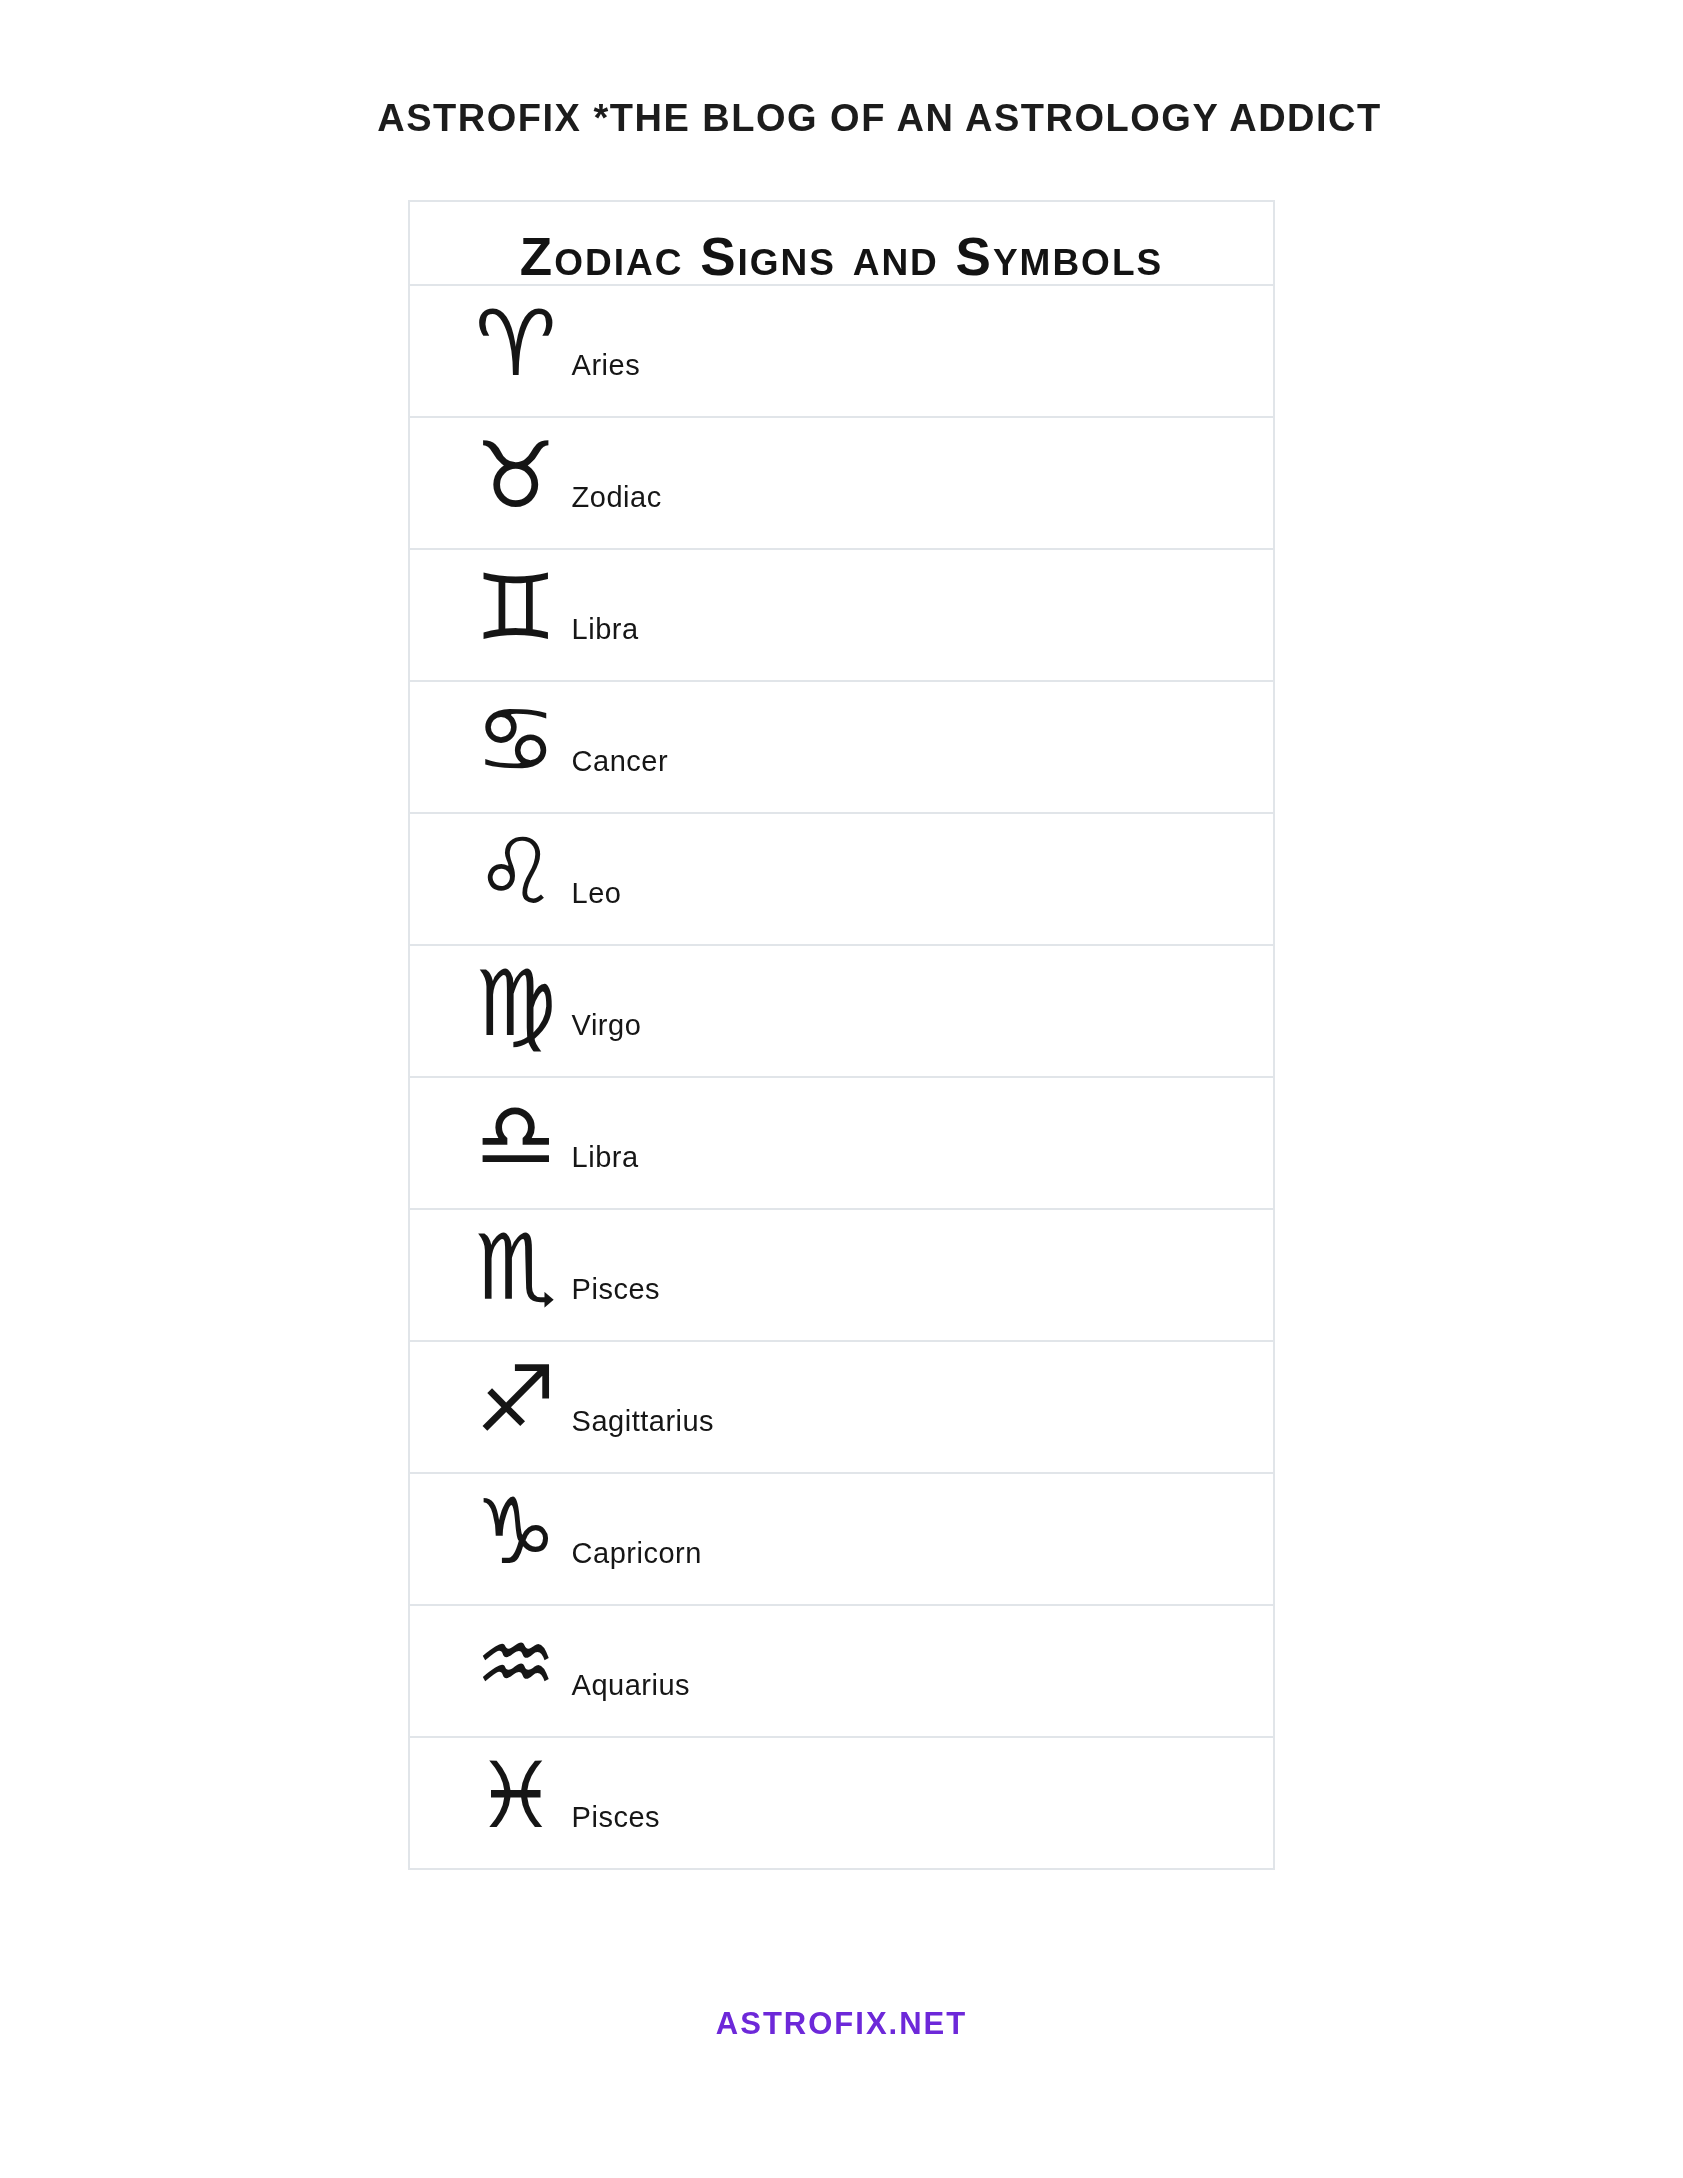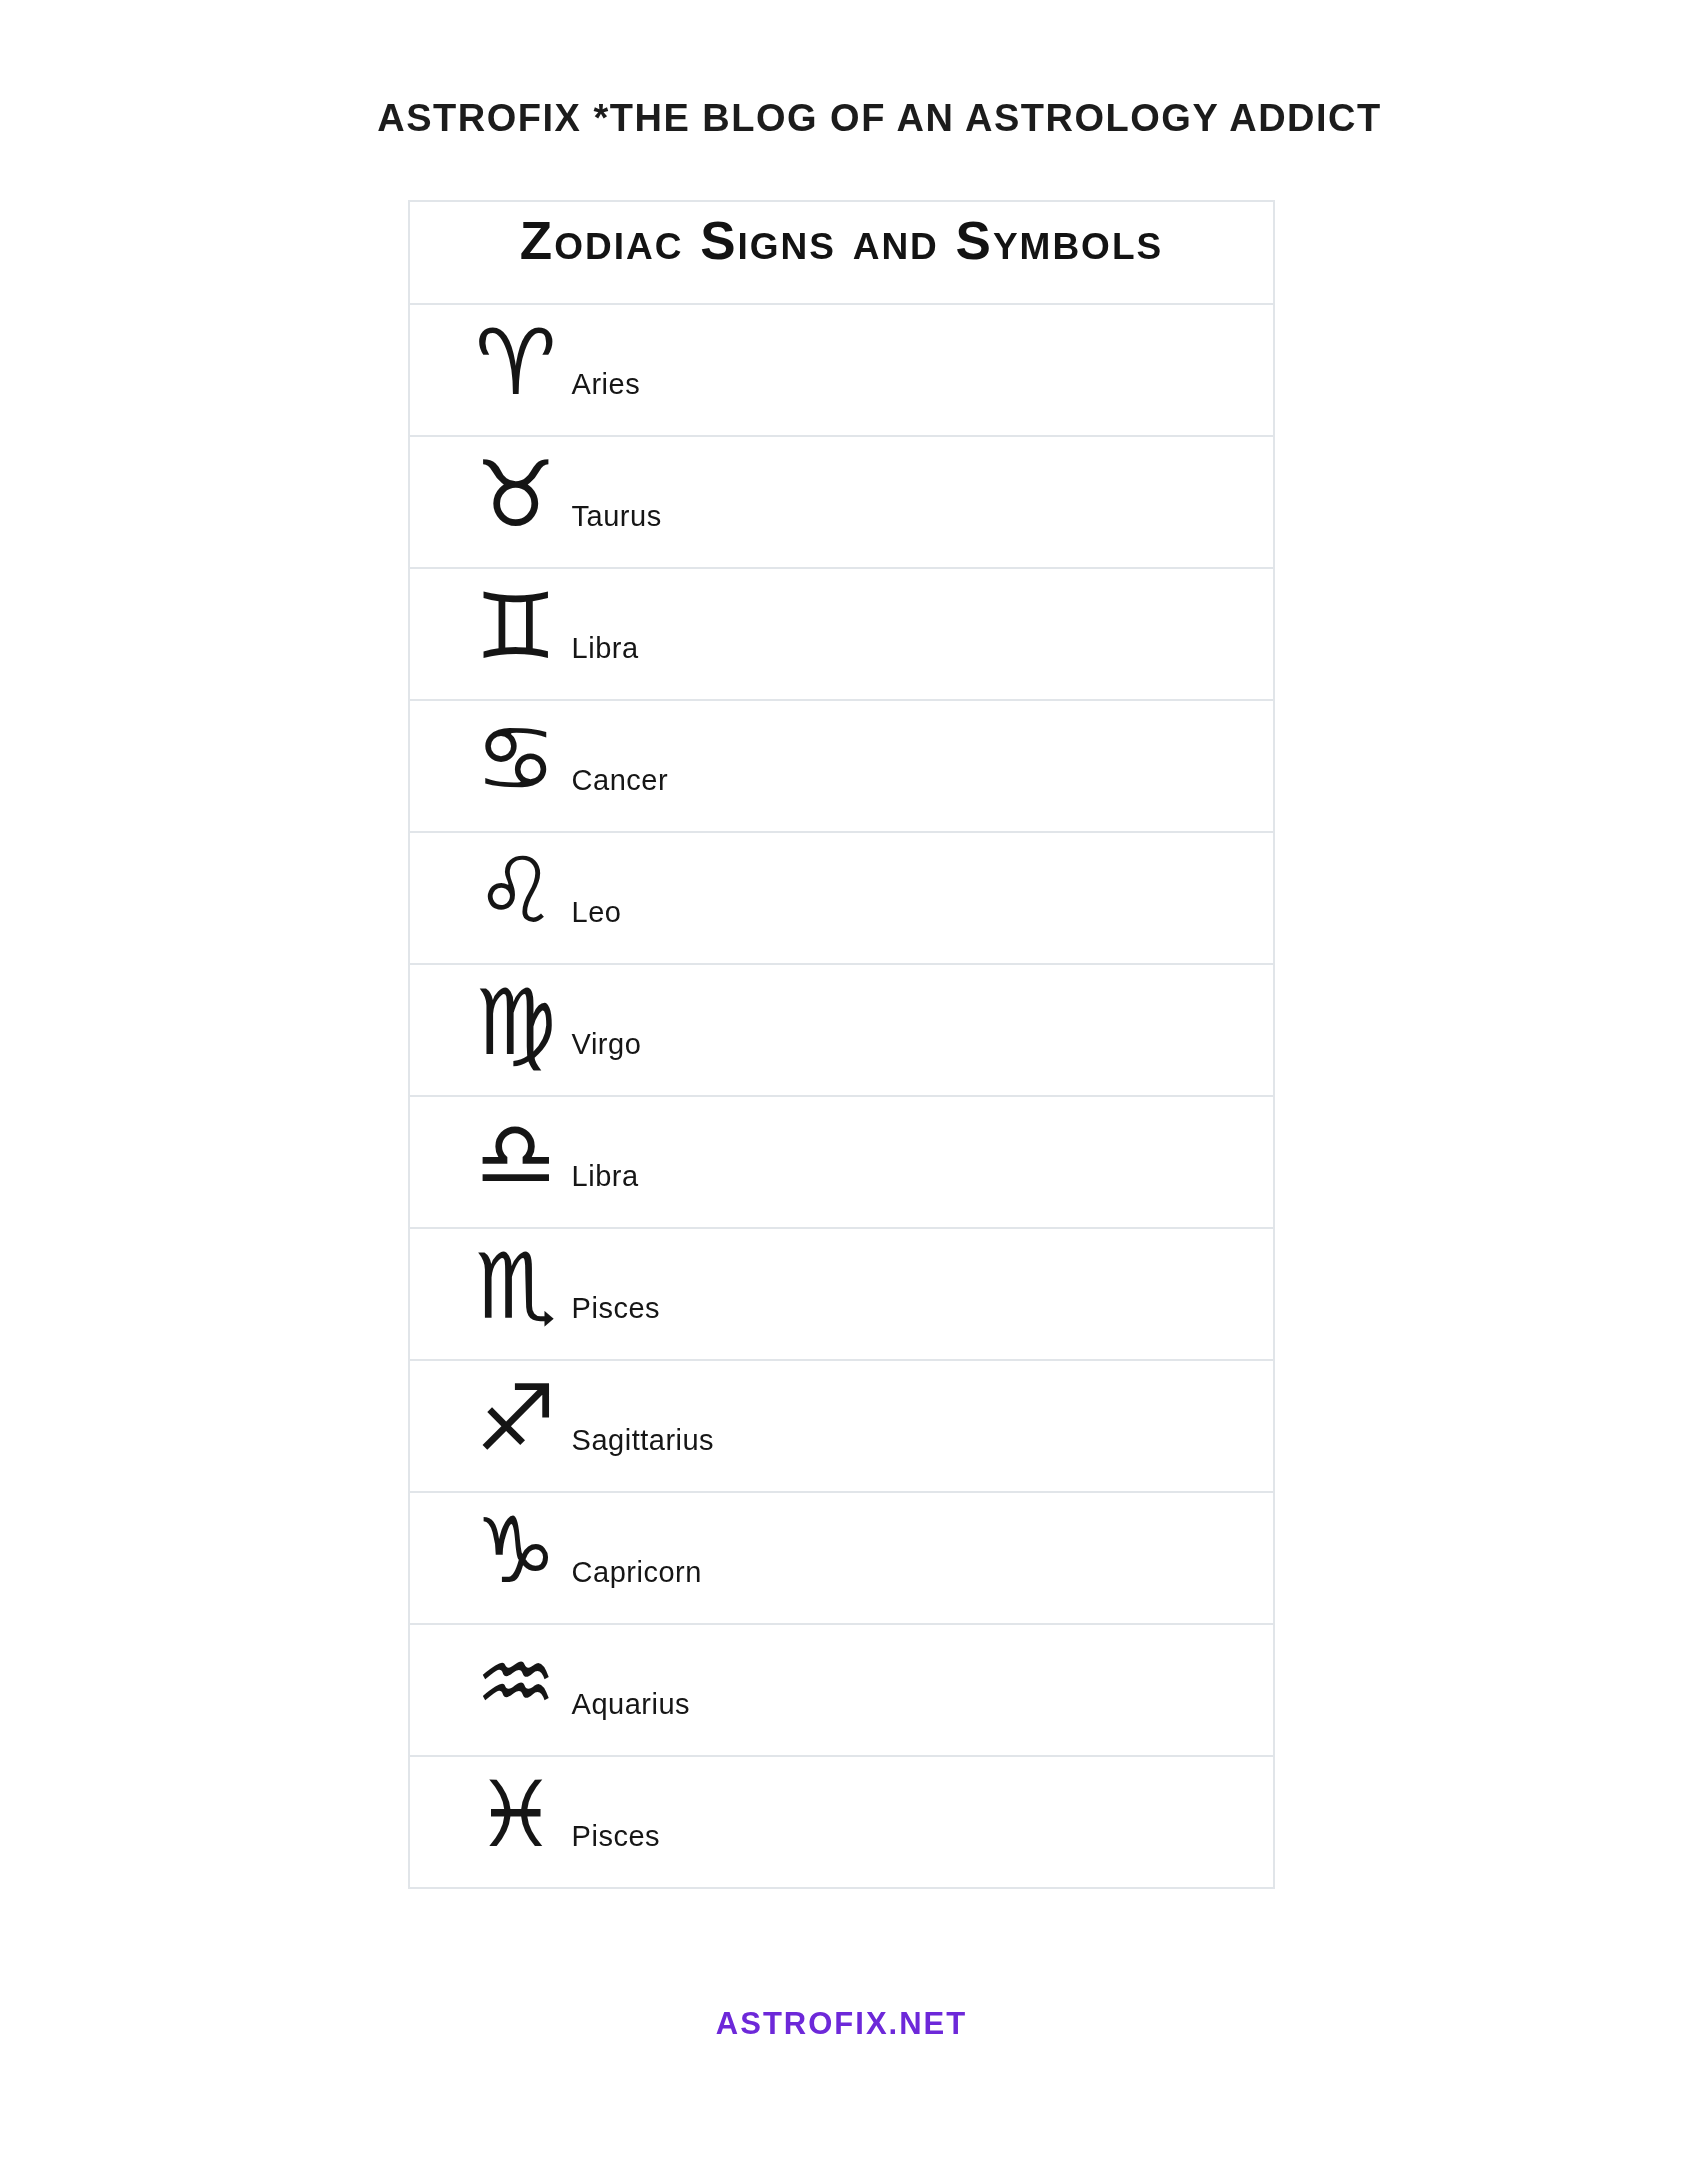--- a/index.html
+++ b/index.html
@@ -33,24 +33,24 @@
     left: 408px;
     top: 200px;
     width: 867px;
     box-sizing: border-box;
     border: 2px solid #e1e5e9;
     background: #ffffff;
   }
 
   .table-title-row {
     box-sizing: border-box;
-    height: 103px;
+    height: 84px;
     border-bottom: 2px solid #e1e5e9;
     text-align: center;
-    padding-top: 8px;
+    padding-top: 24px;
   }
   .table-title {
     font-variant: small-caps;
     font-size: 53px;
     font-weight: 700;
     letter-spacing: 2px;
     color: #131313;
   }
 
   .zodiac-row {
@@ -108,21 +108,21 @@
     <span class="table-title">Zodiac Signs and Symbols</span>
   </div>
 
   <div class="zodiac-row">
     <span class="zodiac-symbol">♈</span>
     <span class="zodiac-label">Aries</span>
   </div>
 
   <div class="zodiac-row">
     <span class="zodiac-symbol">♉</span>
-    <span class="zodiac-label">Taurus</span>
+    <span class="zodiac-label">Zodiac</span>
   </div>
 
   <div class="zodiac-row">
     <span class="zodiac-symbol">♊</span>
     <span class="zodiac-label">Libra</span>
   </div>
 
   <div class="zodiac-row">
     <span class="zodiac-symbol">♋</span>
     <span class="zodiac-label">Cancer</span>

